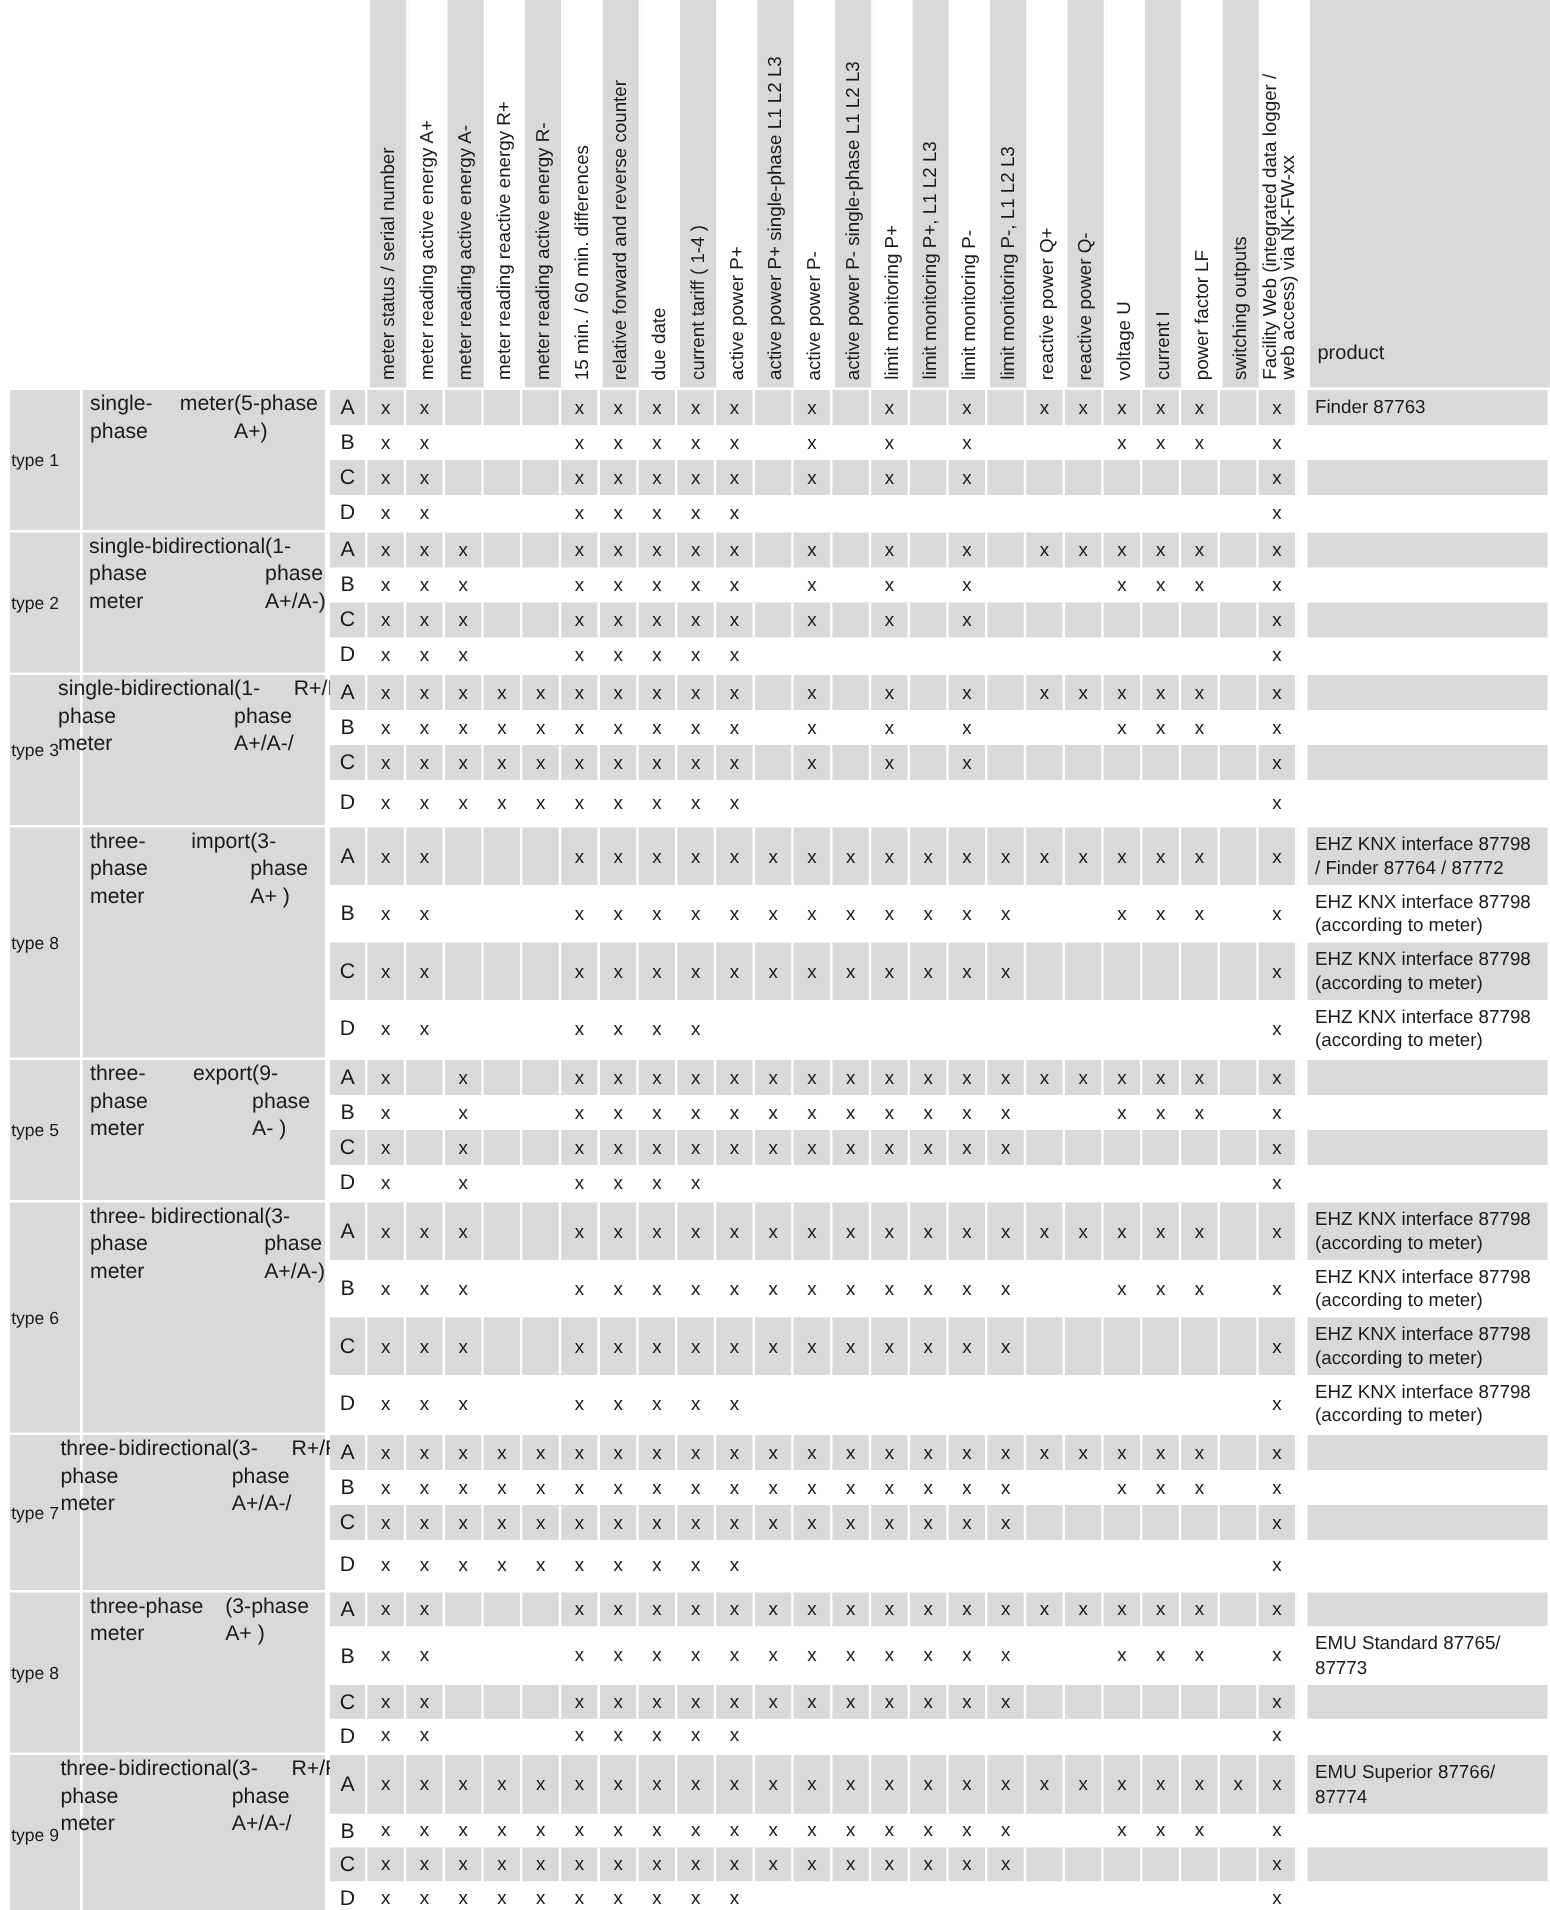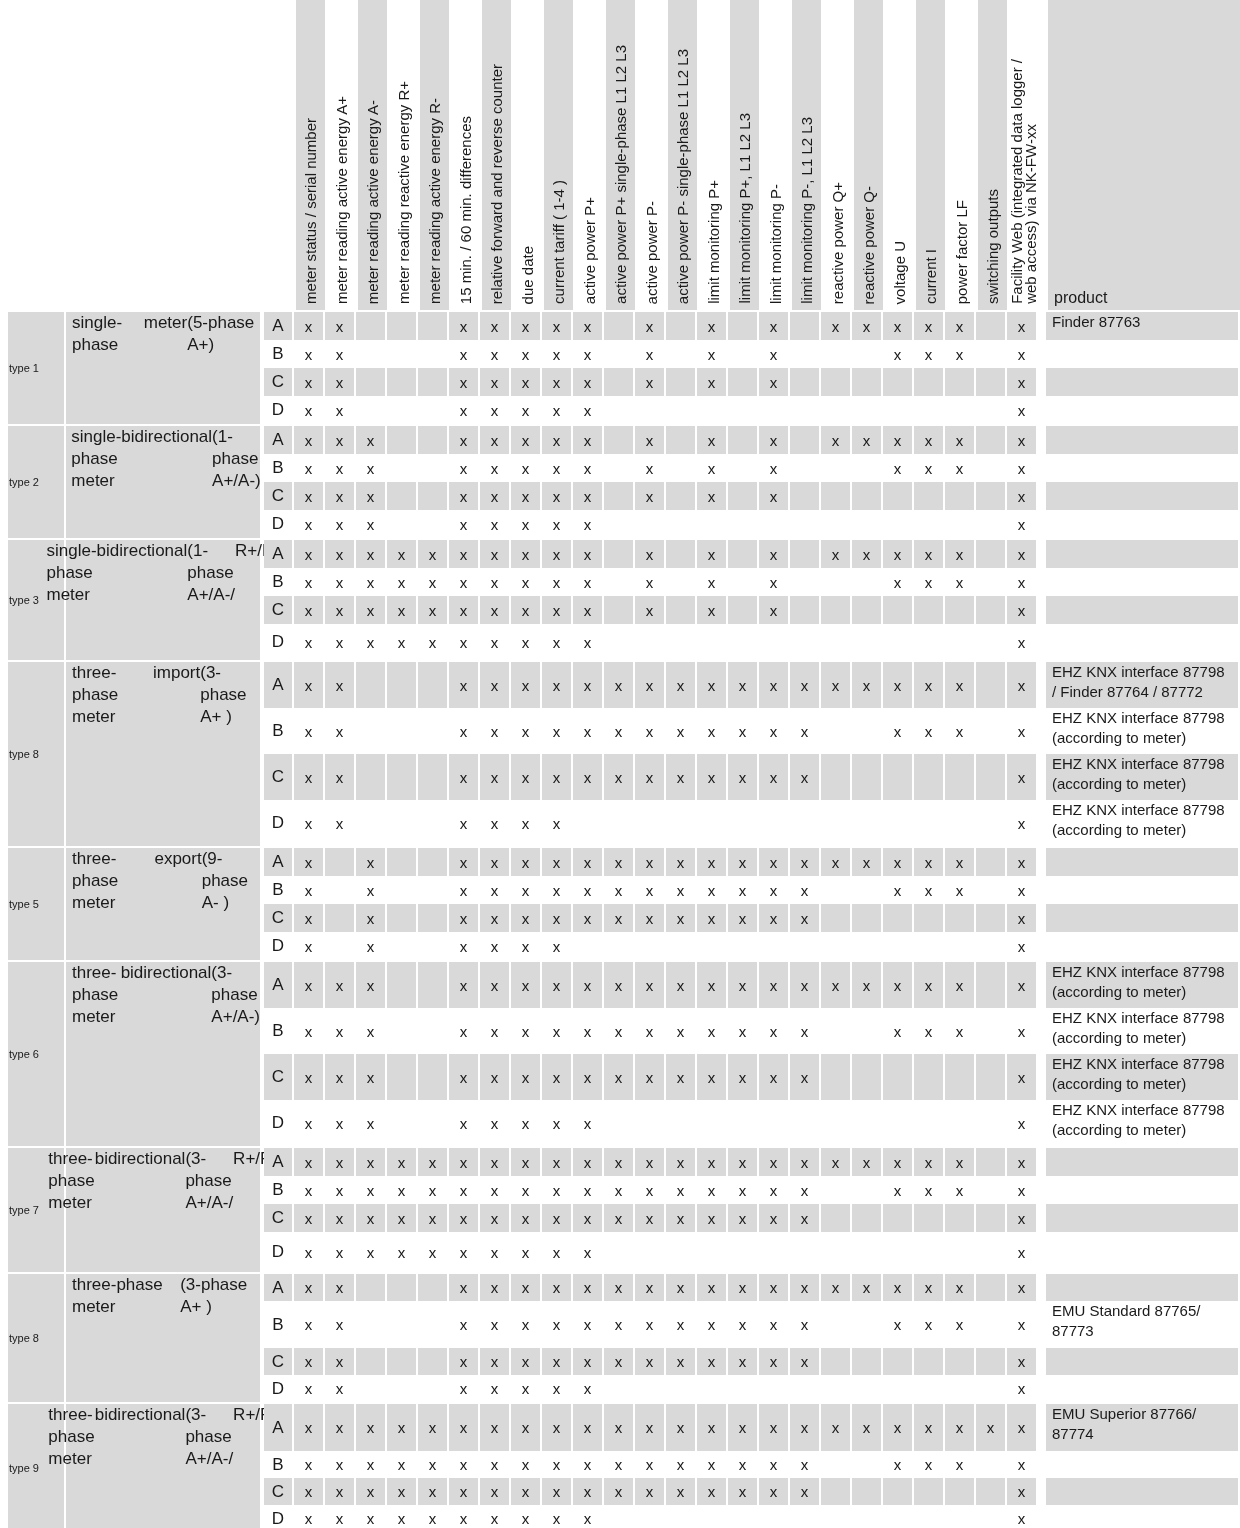--- a/index.html
+++ b/index.html
@@ -25,31 +25,31 @@
     font-size: 15px;
     line-height: 14px;
     max-height: 302px;
     margin-bottom: 6px;
     white-space: pre-line;
   }
   .hproduct {
     width: 192px; flex: none; margin-left: 8px;
     background: var(--stripe, #d9d9d9);
     display: flex; align-items: flex-end;
-    padding: 0 0 3px 6px;
+    padding: 0 0 18px 6px;
     font-size: 16px;
   }
   
   .tbody { margin-top: 2px; }
   .group { display: flex; margin-bottom: 2px; }
   .tcell {
     width: 56px; flex: none; margin-right: 2px;
     background: var(--stripe, #d9d9d9);
     display: flex; align-items: center;
-    padding-left: 1px; font-size: 11px;
+    padding-left: 1px; font-size: 14px;
   }
   .dcell {
     width: 194px; flex: none; margin-right: 4px;
     background: var(--stripe, #d9d9d9);
     display: flex; justify-content: center;
     padding-left: 6px; font-size: 17px; line-height: 1.28;
   }
   .rows { display: flex; flex-direction: column; }
   .trow { display: flex; }
   .vcell {
@@ -57,21 +57,21 @@
     display: flex; align-items: center; justify-content: center;
     font-size: 17px; border-right: 2px solid #fff;
   }
   .cell {
     width: 31px; flex: none;
     display: flex; align-items: center; justify-content: center;
     font-size: 15px; border-right: 2px solid #fff;
   }
   .pcell {
     width: 192px; flex: none; margin-left: 8px;
-    display: flex; flex-direction: column; 
+    display: flex; flex-direction: column; justify-content: center;
     padding-left: 6px; font-size: 15px; line-height: 1.3;
   }
   .trow.g .vcell, .trow.g .cell, .trow.g .pcell { background: var(--stripe, #d9d9d9); }
 </style>
 </head>
 <body>
 
 <div class="header">
   <div class="hspacer"></div>
   <div style="display:flex">

